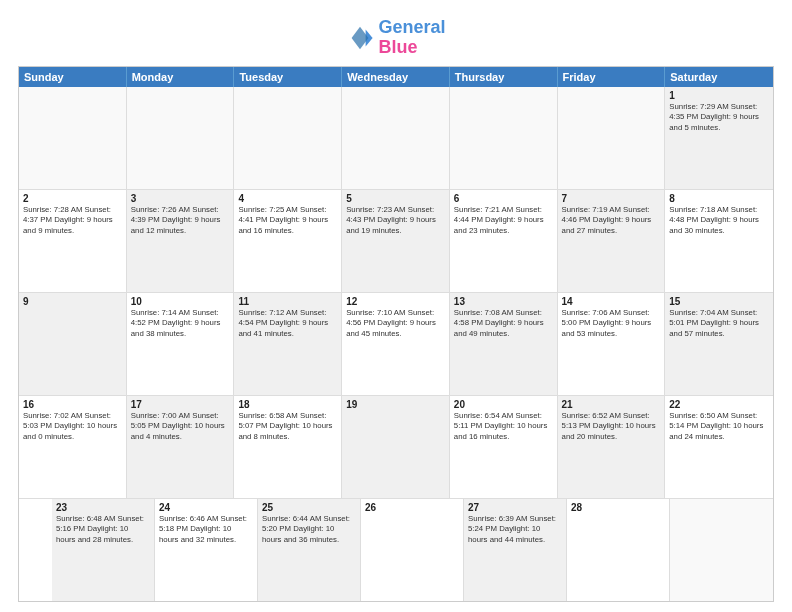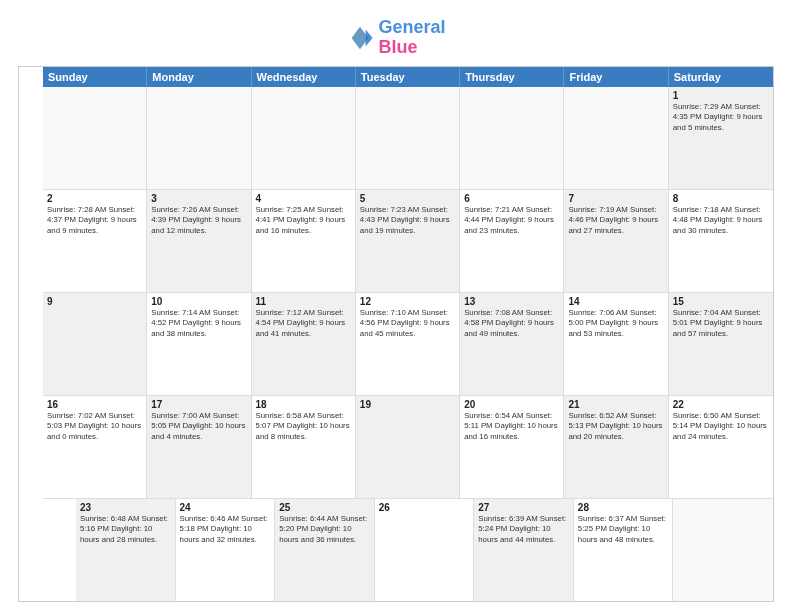--- a/index.html
+++ b/index.html
@@ -48,21 +48,20 @@
     }
     .subtitle {
       font-size: 14px;
       color: #444;
     }
     .calendar {
       flex: 1;
       display: flex;
       flex-direction: column;
       border: 1px solid #ccc;
-      padding-left: 24px;
     }
     .day-headers {
       display: grid;
       grid-template-columns: repeat(7, 1fr);
       background: #3a7cc1;
     }
     .day-header {
       color: #fff;
       font-size: 11px;
       font-weight: bold;
@@ -126,22 +125,22 @@
     <div class="title-block">
       <div class="main-title"></div>
       <div class="subtitle"></div>
     </div>
   </div>
 
   <div class="calendar">
     <div class="day-headers">
     <div class="day-header">Sunday</div>
         <div class="day-header">Monday</div>
+        <div class="day-header">Tuesday</div>
         <div class="day-header">Wednesday</div>
-        <div class="day-header">Tuesday</div>
         <div class="day-header">Thursday</div>
         <div class="day-header">Friday</div>
         <div class="day-header">Saturday</div>
       </div>
     <div class="weeks">
     <div class="week-row">
           <div class="day-cell empty"></div>
           <div class="day-cell empty"></div>
           <div class="day-cell empty"></div>
           <div class="day-cell empty"></div>
@@ -327,22 +326,18 @@
           </div>
           <div class="day-cell shaded">
             <span class="day-num">27</span>
             <div class="day-info">Sunrise: 6:39 AM
 Sunset: 5:24 PM
 Daylight: 10 hours
 and 44 minutes.</div>
           </div>
           <div class="day-cell">
             <span class="day-num">28</span>
-            <div class="day-info">Sunrise: 6:37 AM
-Sunset: 5:25 PM
-Daylight: 10 hours
-and 48 minutes.</div>
           </div>
           <div class="day-cell empty"></div>
         </div>
       </div>
   </div>
 </div>
 
 </body></html>

